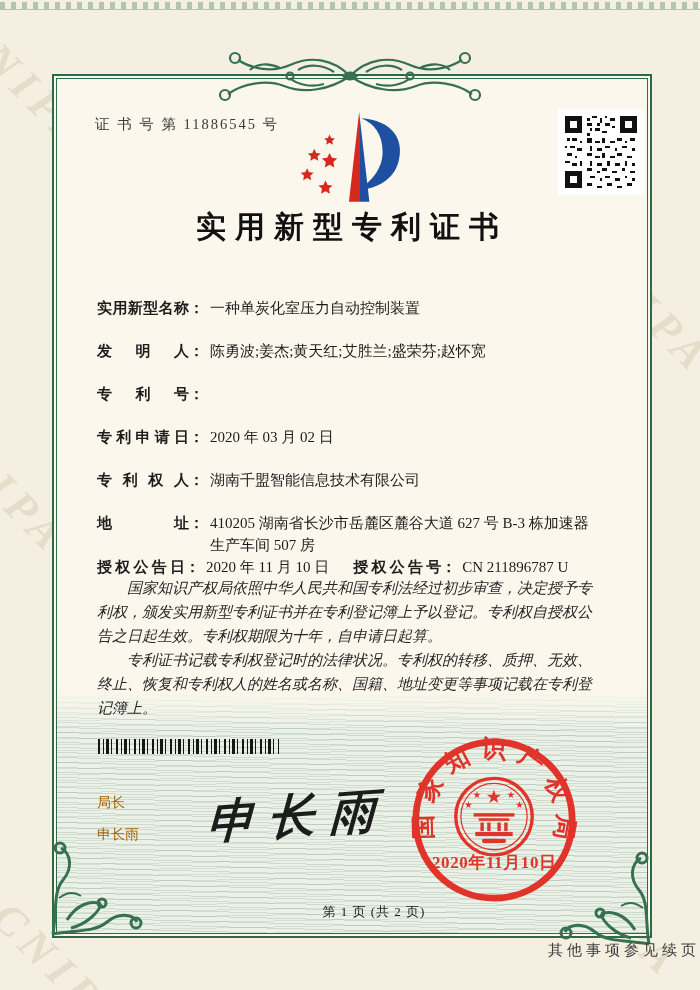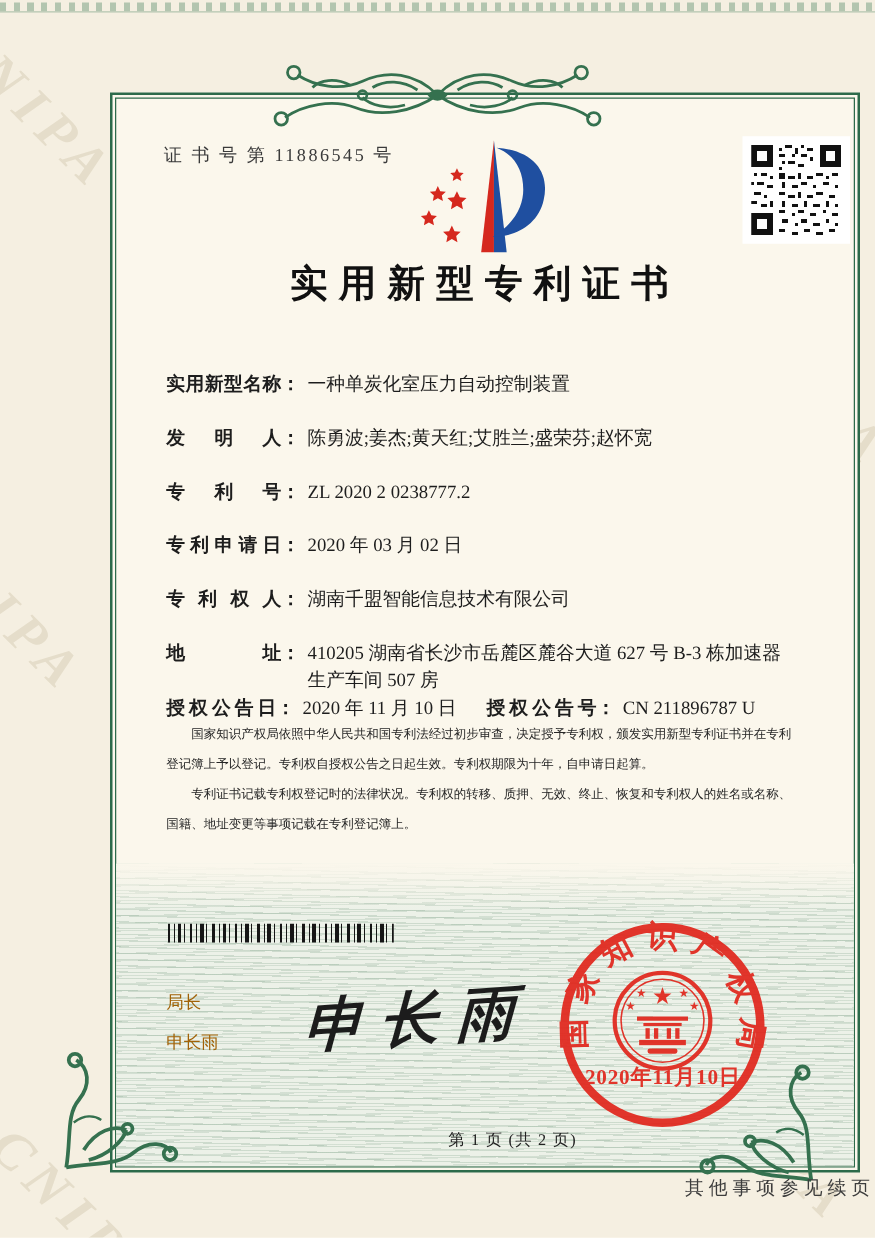--- a/index.html
+++ b/index.html
@@ -26,21 +26,21 @@
         background-size:auto 7px,100% 1px;background-repeat:repeat-x;background-position:0 2px,0 9px;}
 
   
   .ornament-top{position:absolute;left:170px;top:38px;width:360px;height:72px;}
   .flourish{position:absolute;width:110px;height:100px;}
   .flourish.bl{left:40px;top:838px;}
   .flourish.br{left:552px;top:848px;transform:scaleX(-1);}
 
   
   .frame-outer{position:absolute;left:52px;top:74px;width:596px;height:860px;
-               border:2px solid #2c6a4a;background:#fbf7ec;margin-left:36px;}
+               border:2px solid #2c6a4a;background:#fbf7ec;}
   .frame-inner{position:absolute;inset:2px;border:1px solid #2c6a4a;}
 
   .guilloche{position:absolute;left:0;right:0;bottom:0;height:242px;
      background:
        linear-gradient(#fbf7ec,rgba(251,247,236,0) 38px),
        repeating-linear-gradient(1.5deg,rgba(124,160,134,.28) 0 1px,transparent 1px 5px),
        repeating-linear-gradient(-1deg,rgba(124,160,134,.22) 0 1px,transparent 1px 6px),
        #ecf1e8;}
 
   
@@ -59,21 +59,21 @@
   .flabel{display:inline-block;width:92px;text-align:justify;text-align-last:justify;
           font-weight:600;flex:0 0 92px;}
   .colon{font-weight:600;margin-right:6px;}
   .fvalue{white-space:pre-line;}
   .grant-pair{display:flex;}
   .grant-pair + .grant-pair{margin-left:24px;}
   .grant-pair .flabel{width:88px;flex-basis:88px;}
 
   
   .bodytext{position:absolute;left:40px;right:46px;top:497px;
-            font-size:10px;line-height:24px;color:#262626;}
+            font-size:15px;line-height:24px;font-style:italic;color:#262626;}
   .bodytext p{margin:0;text-indent:2em;}
 
   
   .barcode{position:absolute;left:41px;top:660px;width:181px;height:15px;
      background:repeating-linear-gradient(90deg,
         #161616 0 2px,transparent 2px 5px,#161616 5px 6px,transparent 6px 8px,
         #161616 8px 11px,transparent 11px 13px,#161616 13px 14px,transparent 14px 18px);}
   .director{position:absolute;left:40px;top:708px;font-size:14px;line-height:32px;color:#a16207;}
   .signature{position:absolute;left:150px;top:688px;width:240px;height:95px;
      font-size:47px;font-weight:700;font-style:italic;letter-spacing:14px;color:#1c1c1c;
@@ -144,21 +144,20 @@
         <span class="fvalue">一种单炭化室压力自动控制装置</span>
       </div>
       <div class="frow">
         <span class="flabel">发明人</span>
           <span class="colon">：</span>
         <span class="fvalue">陈勇波;姜杰;黄天红;艾胜兰;盛荣芬;赵怀宽</span>
       </div>
       <div class="frow">
         <span class="flabel">专利号</span>
           <span class="colon">：</span>
-        <span class="fvalue">ZL 2020 2 0238777.2</span>
       </div>
       <div class="frow">
         <span class="flabel">专利申请日</span>
           <span class="colon">：</span>
         <span class="fvalue">2020 年 03 月 02 日</span>
       </div>
       <div class="frow">
         <span class="flabel">专利权人</span>
           <span class="colon">：</span>
         <span class="fvalue">湖南千盟智能信息技术有限公司</span>

